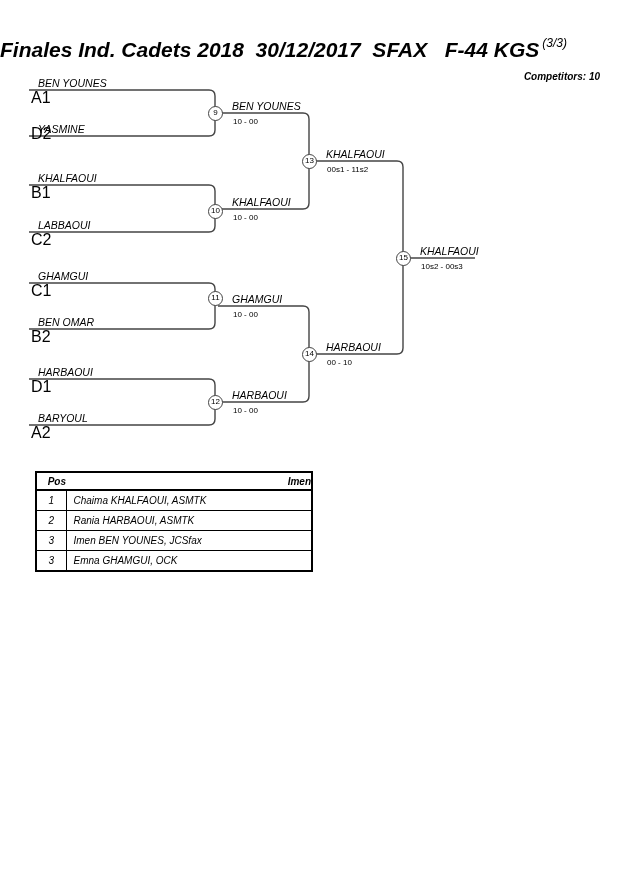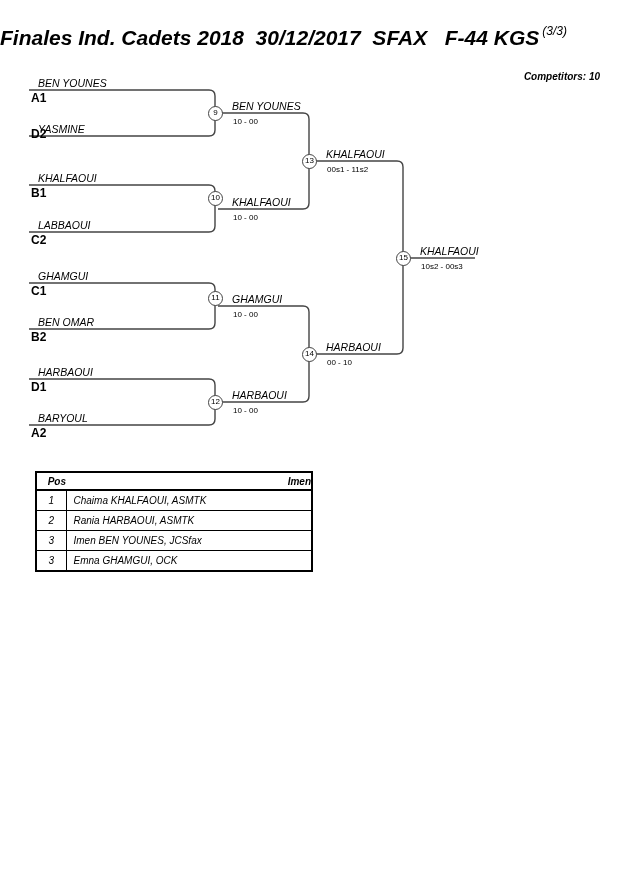--- a/index.html
+++ b/index.html
@@ -5,21 +5,21 @@
   html,body{margin:0;padding:0;background:#fff;}
   .page{
     position:relative;
     width:630px;height:891px;
     background:#fff;
     font-family:"Liberation Sans", sans-serif;
     color:#000;
     overflow:hidden;
   }
   .title{
-    position:absolute;left:0;top:26px;width:498px;
+    position:absolute;left:0;top:38px;width:498px;
     text-align:center;
     font-style:italic;font-weight:bold;font-size:21px;
     white-space:pre;
   }
   .title sup{
     font-size:12px;font-weight:normal;font-style:italic;
     position:relative;top:-2px;margin-left:3px;
   }
   .competitors{
     position:absolute;left:0;top:71px;width:600px;
@@ -27,21 +27,21 @@
     font-style:italic;font-weight:bold;font-size:10px;
   }
   svg.lines{position:absolute;left:0;top:0;}
   .r1name,.mname{
     position:absolute;
     font-style:italic;font-size:10.5px;line-height:12px;
     white-space:nowrap;
   }
   .seed{
     position:absolute;
-    font-size:12px;line-height:12px;white-space:nowrap;font-weight:bold;
+    font-size:16px;line-height:12px;white-space:nowrap;
   }
   .mscore{
     position:absolute;
     font-size:8px;line-height:9px;white-space:nowrap;
   }
   .badge{
     position:absolute;
     width:15px;height:15px;box-sizing:border-box;
     border:1.3px solid #444;border-radius:50%;
     background:#fff;
@@ -112,21 +112,21 @@
   <div class="r1name" style="left:38px;top:316px">BEN OMAR</div>
   <div class="seed" style="left:31px;top:331px">B2</div>
 
   <div class="r1name" style="left:38px;top:366px">HARBAOUI</div>
   <div class="seed" style="left:31px;top:381px">D1</div>
 
   <div class="r1name" style="left:38px;top:412px">BARYOUL</div>
   <div class="seed" style="left:31px;top:427px">A2</div>
 
   <div class="badge" style="left:208px;top:105.5px">9</div>
-  <div class="badge" style="left:208px;top:191px">10</div>
+  <div class="badge" style="left:208px;top:204px">10</div>
   <div class="badge" style="left:208px;top:291px">11</div>
   <div class="badge" style="left:208px;top:394.5px">12</div>
   <div class="badge" style="left:302px;top:153.5px">13</div>
   <div class="badge" style="left:302px;top:346.5px">14</div>
   <div class="badge" style="left:396px;top:250.5px">15</div>
 
   <div class="mname" style="left:232px;top:100px">BEN YOUNES</div>
   <div class="mscore" style="left:233px;top:117px">10 - 00</div>
 
   <div class="mname" style="left:232px;top:196px">KHALFAOUI</div>

